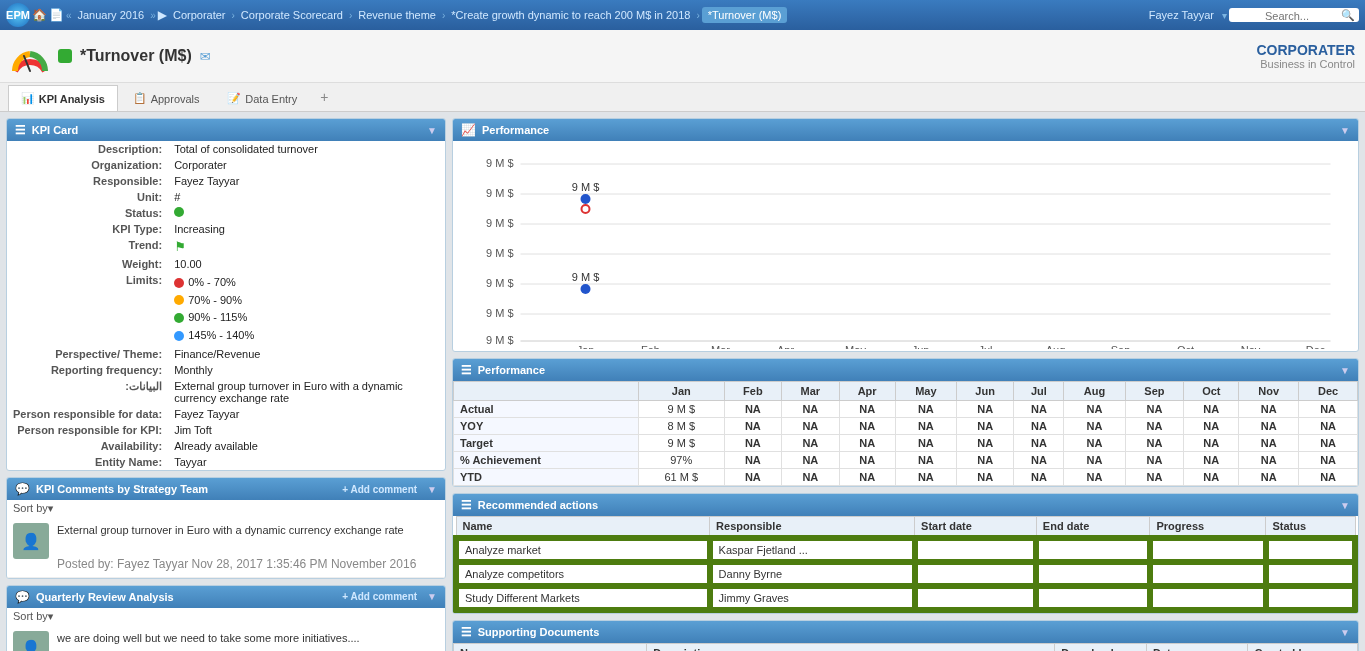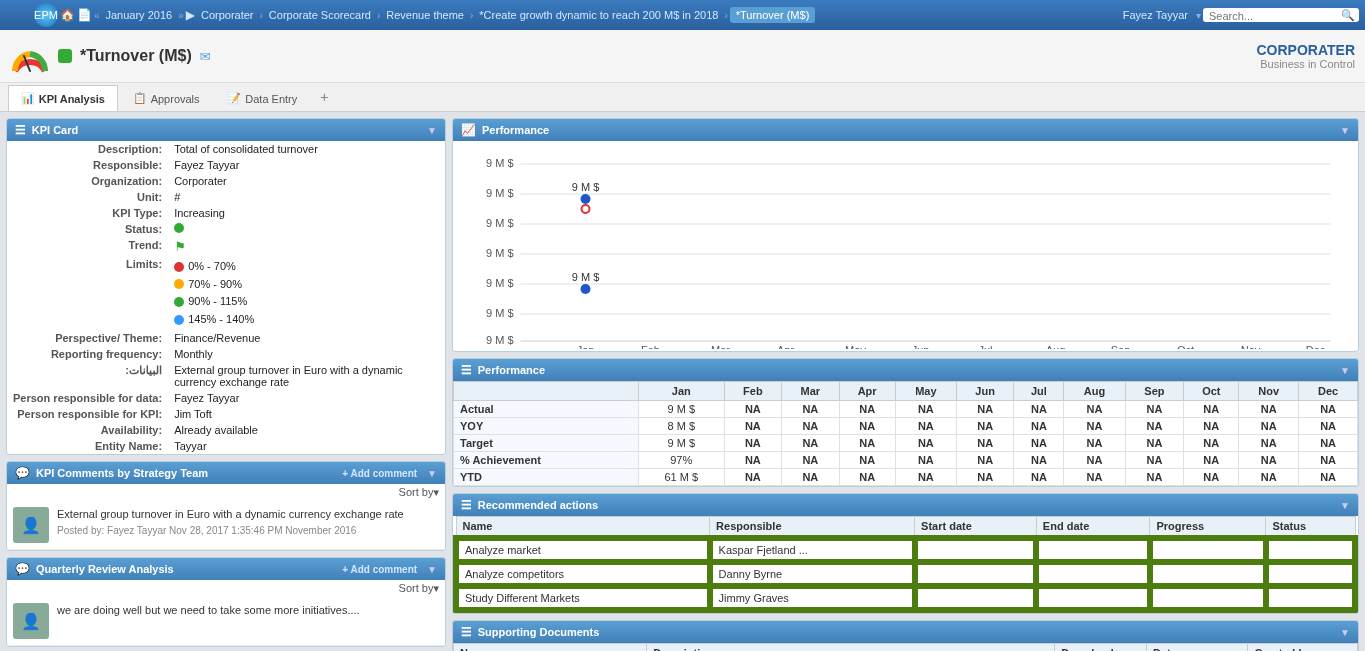--- a/index.html
+++ b/index.html
@@ -12,23 +12,22 @@
       display: flex;
       align-items: center;
       padding: 0 6px;
       gap: 2px;
     }
     .nav-logo {
       width: 24px; height: 24px;
       background: radial-gradient(circle, #5bc8f5, #1a6bbf);
       border-radius: 50%;
       display: flex; align-items: center; justify-content: center;
-      color: white; font-weight: normal; font-size: 9px;
+      color: white; font-weight: bold; font-size: 9px;
       flex-shrink: 0;
-      margin-left: 28px;
     }
     .nav-item {
       color: #d0e8ff;
       padding: 2px 4px;
       cursor: pointer;
       white-space: nowrap;
       font-size: 11px;
     }
     .nav-arrow { color: #7ab3e0; font-size: 10px; }
     .nav-active {
@@ -40,22 +39,23 @@
     }
     .nav-icon { color: #d0e8ff; font-size: 12px; cursor: pointer; }
     .nav-spacer { flex: 1; }
     .nav-user { color: #d0e8ff; font-size: 11px; cursor: pointer; margin-right: 6px; }
     .nav-search {
       background: white;
       border: none;
       border-radius: 3px;
       padding: 2px 20px 0 6px;
       font-size: 11px;
-      width: 156px;
+      width: 130px;
       color: #999;
+      text-align: center;
     }
     .nav-search-wrap { position: relative; }
     .nav-search-icon { position: absolute; right: 4px; top: 50%; transform: translateY(-50%); color: #555; font-size: 11px; }
 
     
     .page-header {
       background: #f5f5f5;
       border-bottom: 1px solid #ddd;
       padding: 6px 10px;
       display: flex;
@@ -150,25 +150,25 @@
     
     .chart-area { padding: 8px; position: relative; height: 210px; }
 
     
     .perf-table { width: 100%; border-collapse: collapse; font-size: 10px; }
     .perf-table th { background: #e8f0f8; padding: 3px 4px; border: 1px solid #ccc; text-align: center; color: #333; font-weight: bold; }
     .perf-table td { padding: 2px 4px; border: 1px solid #e0e0e0; text-align: center; color: #333; }
     .perf-table td:first-child { text-align: left; padding-left: 6px; font-weight: bold; background: #f5f8ff; }
     .na { color: #4477cc; font-weight: bold; }
     .perf-val { color: #333; }
-    .sort-bar { display: flex; justify-content: flex-end; padding: 2px 6px; color: #555; font-size: 11px; }
+    .sort-bar { display: flex; justify-content: flex-start; padding: 2px 6px; color: #555; font-size: 11px; }
     .comment-item { display: flex; gap: 8px; padding: 6px; border-bottom: 1px solid #eee; }
     .avatar { width: 36px; height: 36px; background: #8a9; border-radius: 3px; flex-shrink: 0; overflow: hidden; display: flex; align-items: center; justify-content: center; color: white; font-size: 16px; }
     .comment-text { color: #333; font-size: 11px; line-height: 1.4; }
-    .comment-meta { color: #888; font-size: 10px; margin-top: 2px; }
+    .comment-meta { color: #888; font-size: 12px; margin-top: 18px; }
 
     
     .rec-table { width: 100%; border-collapse: collapse; font-size: 10px; }
     .rec-table th { background: #e8f0f8; padding: 3px 6px; border: 1px solid #ccc; color: #333; font-weight: bold; text-align: left; }
     .rec-table td { padding: 3px 6px; border: 6px solid #4d7c0f; color: #333; }
 
     
     .doc-table { width: 100%; border-collapse: collapse; font-size: 10px; }
     .doc-table th { background: #e8f0f8; padding: 3px 6px; border: 1px solid #ccc; color: #333; font-weight: bold; text-align: left; }
     .doc-table td { padding: 3px 6px; border: 1px solid #e0e0e0; color: #333; }
@@ -254,42 +254,46 @@
         </div>
         <span class="panel-collapse">▼</span>
       </div>
       <table class="kpi-table">
         <tbody>
             <tr>
           <td class="label">Description:</td>
           <td class="value">Total of consolidated turnover</td>
         </tr>
         <tr>
+          <td class="label">Organization:</td>
+          <td class="value">Corporater</td>
+        </tr>
+        <tr>
           <td class="label">Responsible:</td>
           <td class="value">Fayez Tayyar</td>
         </tr>
         <tr>
-          <td class="label">Organization:</td>
-          <td class="value">Corporater</td>
-        </tr>
-        <tr>
           <td class="label">Unit:</td>
           <td class="value">#</td>
         </tr>
         <tr>
+          <td class="label">Status:</td>
+          <td class="value"><span class="dot-green"></span></td>
+        </tr>
+        <tr>
           <td class="label">KPI Type:</td>
           <td class="value">Increasing</td>
         </tr>
         <tr>
-          <td class="label">Status:</td>
-          <td class="value"><span class="dot-green"></span></td>
-        </tr>
-        <tr>
           <td class="label">Trend:</td>
           <td class="value"><span class="trend-icon">⚑</span></td>
+        </tr>
+        <tr>
+          <td class="label">Weight:</td>
+          <td class="value">10.00</td>
         </tr>
         <tr>
           <td class="label">Limits:</td>
           <td class="value">
             <div class="limits-block">
               <div class="limit-row">
                     <span class="dot-red"></span>
                     <span>0%   -  70%</span>
                   </div>
               <div class="limit-row">

